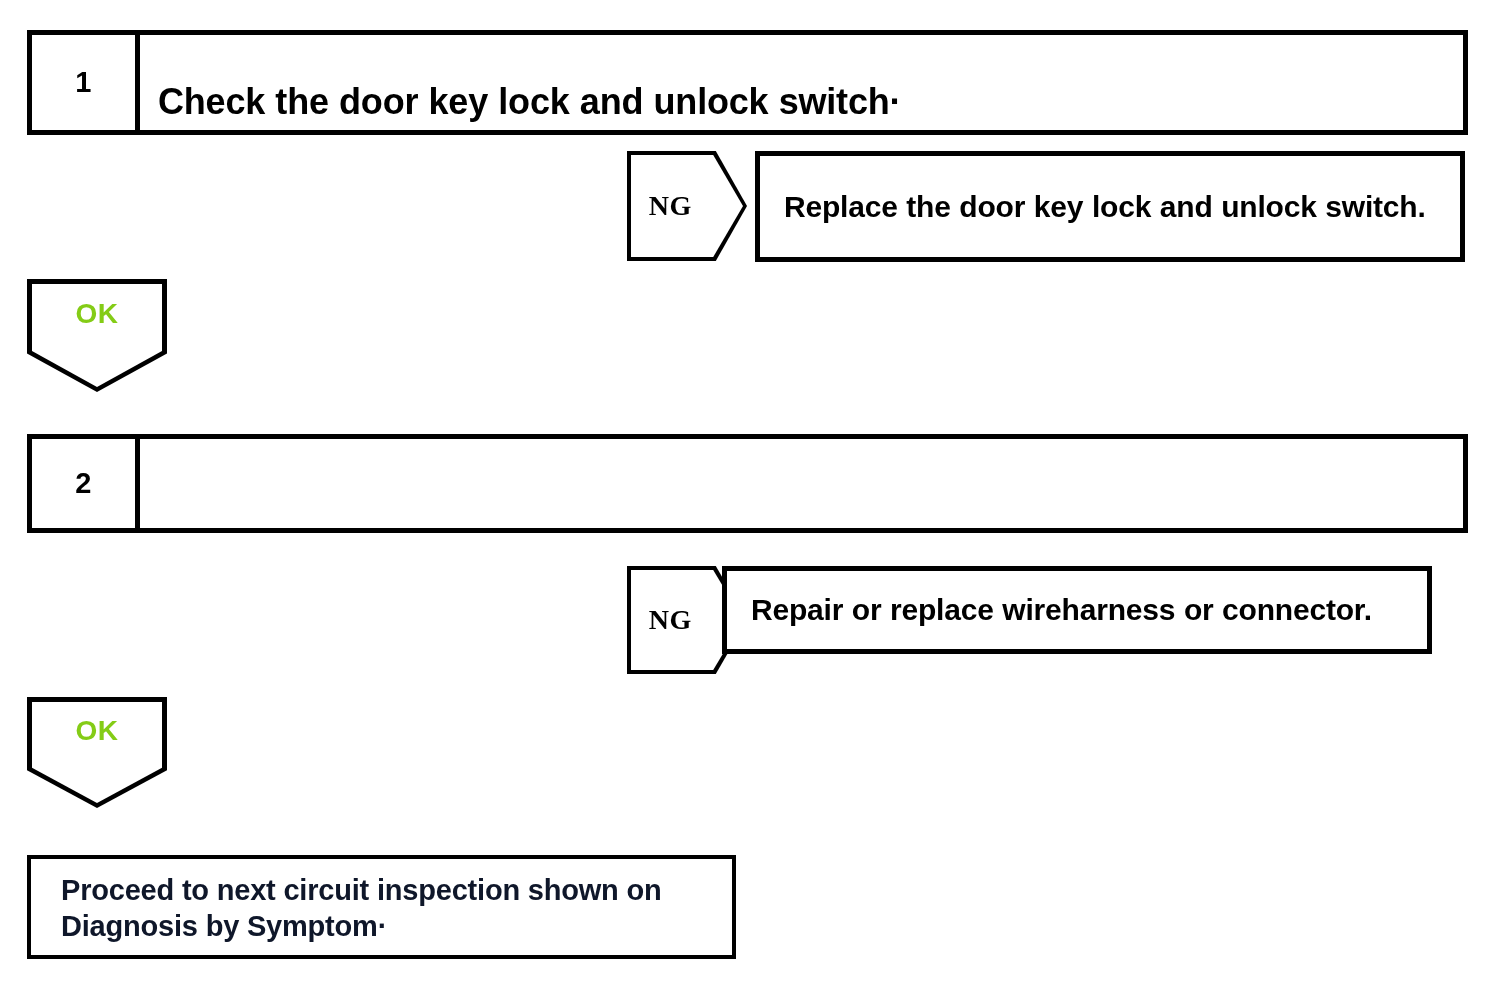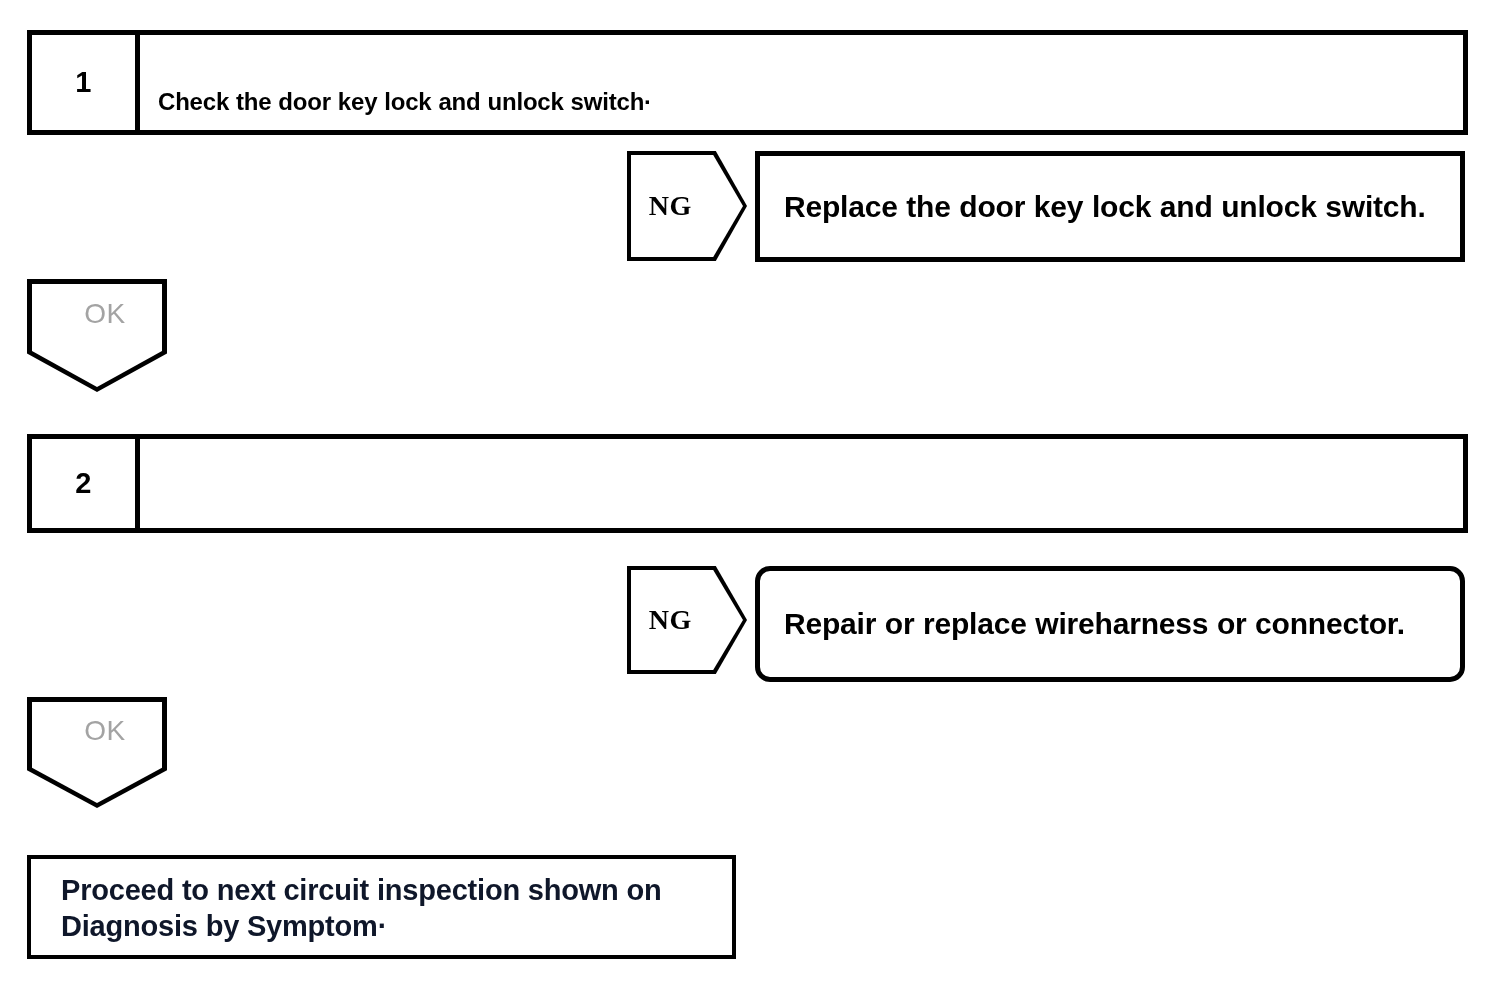--- a/index.html
+++ b/index.html
@@ -46,21 +46,21 @@
     font-size: 29px;
     color: #000000;
     letter-spacing: 0.5px;
   }
   .step-text {
     flex: 1 1 auto;
     display: flex;
     align-items: center;
     padding: 0 0 0 18px;
     font-weight: bold;
-    font-size: 24px;
+    font-size: 36px;
     line-height: 1.12;
     color: #000000;
     letter-spacing: -0.2px;
     word-spacing: 0.5px;
     margin-top: 40px;
   }
 
   
   .result-box {
     display: flex;
@@ -131,25 +131,24 @@
   }
   .ok-shape .ok-label {
     position: absolute;
     left: 0;
     top: 0;
     width: 100%;
     height: 62%;
     display: flex;
     align-items: center;
     justify-content: center;
-    font-weight: normal;
+    font-weight: bold;
     font-size: 28px;
-    color: #a3a3a3;
+    color: #84cc16;
     letter-spacing: 0.5px;
-    padding-left: 8px;
   }
 </style>
 </head>
 <body>
 
 <div id="sheet">
 
   <div class="box step-box" style="left:27px; top:30px; width:1441px; height:105px;">
     <div class="step-num">1</div>
     <div class="step-text">Check the door key lock and unlock switch·</div>
@@ -171,21 +170,21 @@
 
   <div class="box step-box" style="left:27px; top:434px; width:1441px; height:99px;">
     <div class="step-num">2</div>
   </div>
 
   <div class="ng-shape" style="left:627px; top:566px; width:120px; height:108px;">
     <div class="ng-inner"></div>
     <div class="ng-label">NG</div>
   </div>
 
-  <div class="box result-box" style="left:755px; top:566px; width:710px; height:116px;border-radius:15px;">
+  <div class="box result-box" style="left:722px; top:566px; width:710px; height:88px;">
     <span>Repair or replace wireharness or connector.</span>
   </div>
 
   <div class="ok-shape" style="left:27px; top:697px; width:140px; height:111px;">
     <div class="ok-inner"></div>
     <div class="ok-label">OK</div>
   </div>
 
   <div class="box box-thin terminal-box" style="left:27px; top:855px; width:709px; height:104px;">
     <span>Proceed to next circuit inspection shown on Diagnosis by Symptom·</span>

